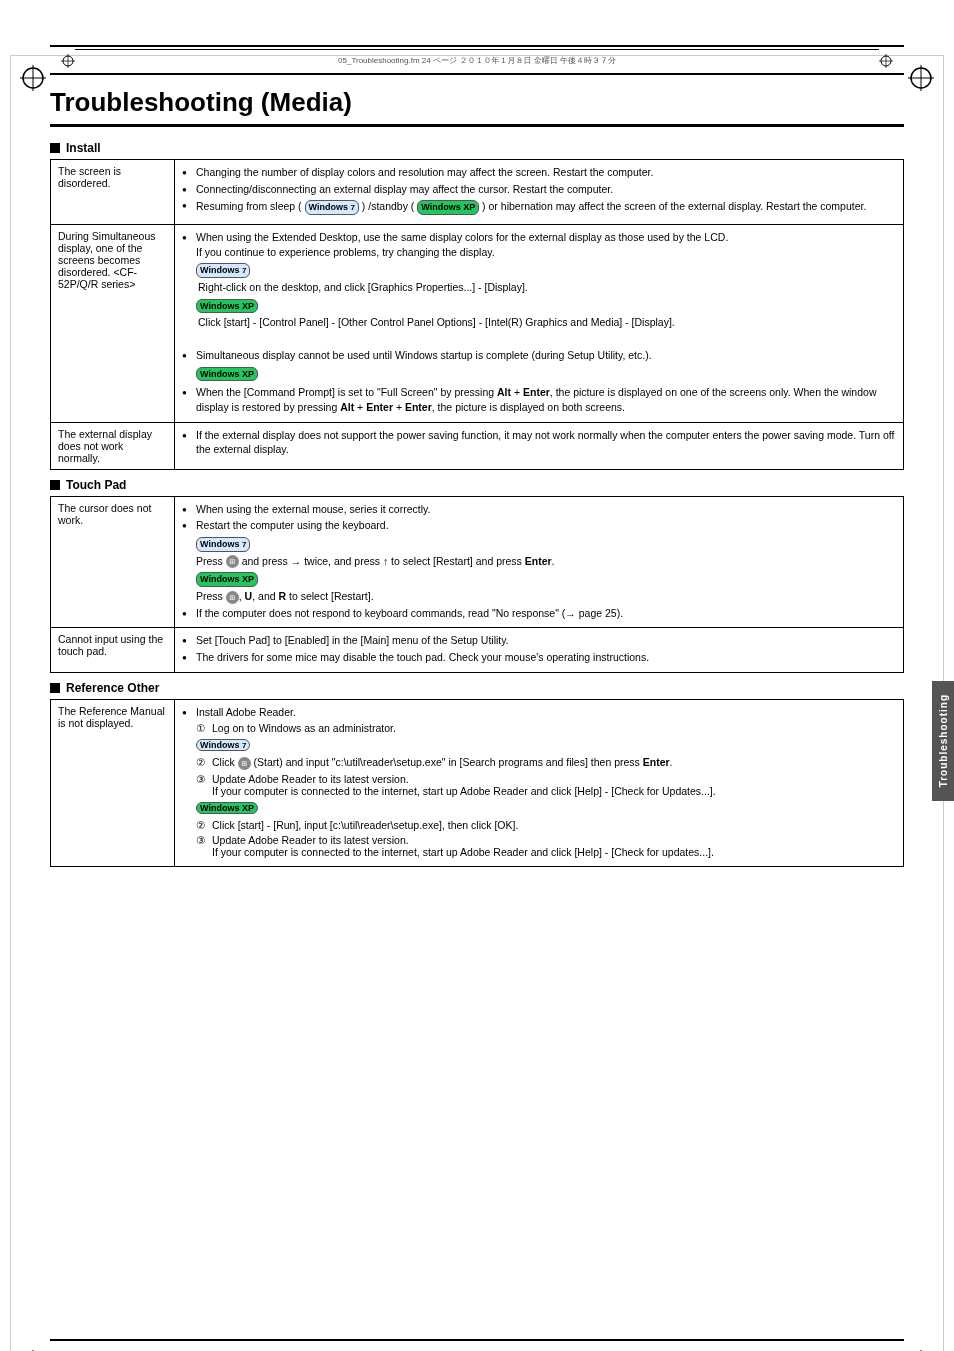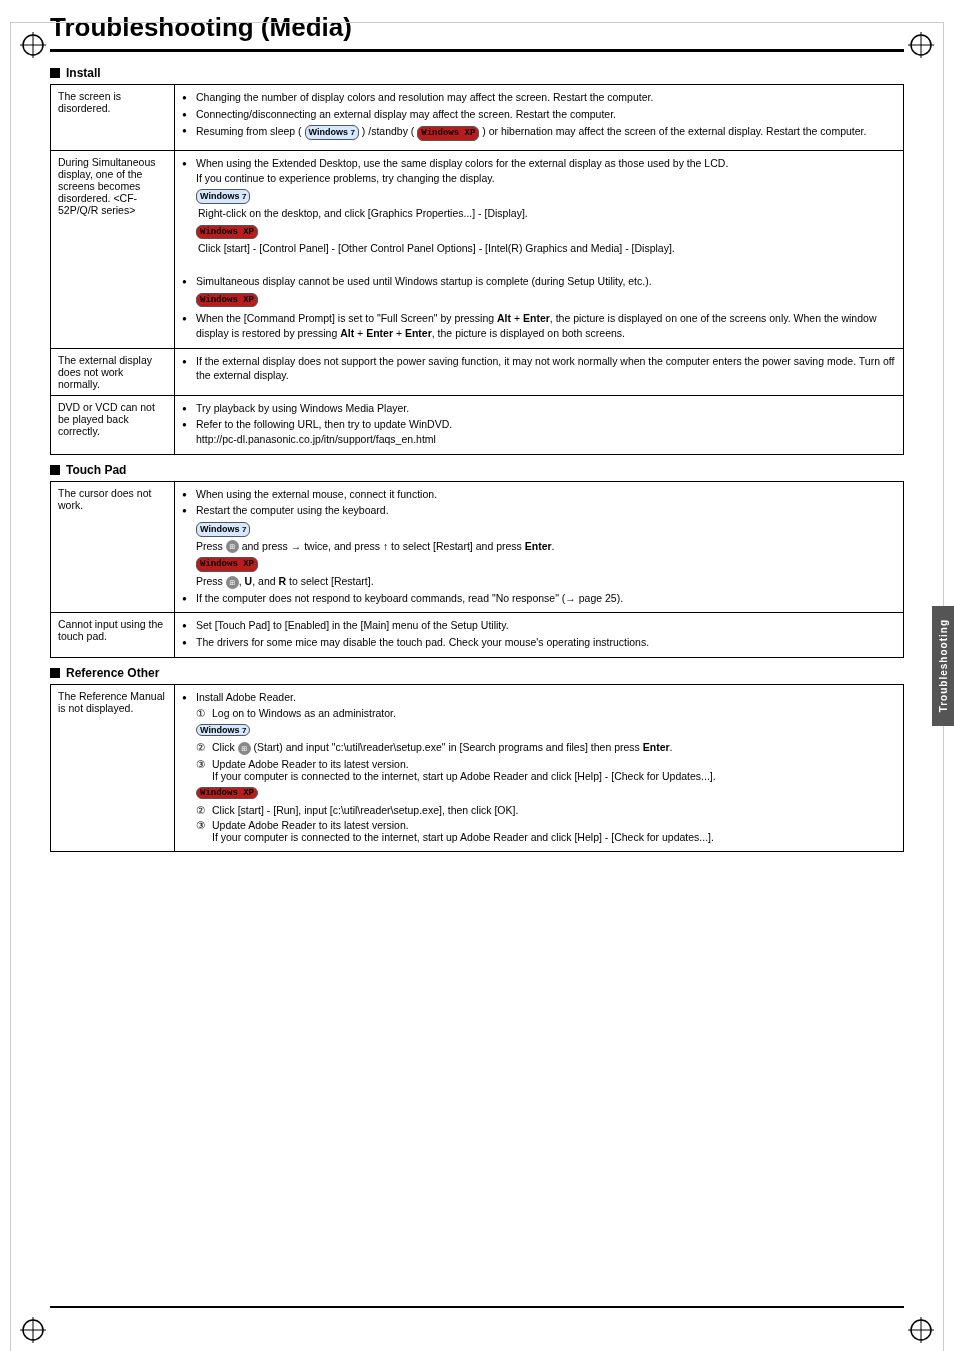--- a/index.html
+++ b/index.html
@@ -111,23 +111,22 @@
       background: #f0f0f0;
       text-align: right;
     }
 
     .win7-badge {
       background: #d4e8ff;
       border-color: #555;
     }
 
     .winxp-badge {
-      background: #b91c1c;
+      background: #22c55e;
       border-color: #555;
-      font-family: Liberation Mono, monospace;
     }
 
     
     .key-highlight {
       font-weight: bold;
     }
 
     .page-frame {
       position: absolute;
       top: 10px;
@@ -167,20 +166,39 @@
       </svg>
   </div>
   <div class="corner-mark corner-br">
     <svg viewBox="0 0 30 30">
         <circle cx="15" cy="15" r="10" fill="none" stroke="#000" stroke-width="1.5"></circle>
         <line x1="15" y1="2" x2="15" y2="28" stroke="#000" stroke-width="1"></line>
         <line x1="2" y1="15" x2="28" y2="15" stroke="#000" stroke-width="1"></line>
       </svg>
   </div>
 
+  <div style="margin: 45px 50px 0 50px;">
+    <div style="border-top: 2px solid #000; margin-bottom: 2px;"></div>
+    <div style="border-top: 1px solid #000; margin: 0 25px; position: relative; height: 22px; display: flex; align-items: center; justify-content: center;">
+
+      <svg style="position:absolute; left: -15px;" width="16" height="16" viewBox="0 0 16 16">
+          <circle cx="8" cy="8" r="5" fill="none" stroke="#000" stroke-width="1"></circle>
+          <line x1="8" y1="1" x2="8" y2="15" stroke="#000" stroke-width="0.7"></line>
+          <line x1="1" y1="8" x2="15" y2="8" stroke="#000" stroke-width="0.7"></line>
+        </svg>
+      <span style="font-size:8px; color:#555;">05_Troubleshooting.fm  24 ページ  ２０１０年１月８日  金曜日  午後４時３７分</span>
+
+      <svg style="position:absolute; right: -15px;" width="16" height="16" viewBox="0 0 16 16">
+          <circle cx="8" cy="8" r="5" fill="none" stroke="#000" stroke-width="1"></circle>
+          <line x1="8" y1="1" x2="8" y2="15" stroke="#000" stroke-width="0.7"></line>
+          <line x1="1" y1="8" x2="15" y2="8" stroke="#000" stroke-width="0.7"></line>
+        </svg>
+    </div>
+    <div style="border-top: 2px solid #000; margin-top: 2px;"></div>
+  </div>
 
   <div style="margin: 12px 50px 0 50px;">
     <h1 style="font-size: 26px; font-weight: bold; margin-bottom: 6px;">Troubleshooting (Media)</h1>
     <div style="border-bottom: 3px solid #000;"></div>
   </div>
 
   <div style="margin: 14px 50px 0 50px; position: relative;">
 
     <div style="position:absolute; right:-50px; top:540px; width:22px; height:120px; background:#555; display:flex; align-items:center; justify-content:center;">
       <span style="color:#fff; font-size:10px; font-weight:bold; writing-mode:vertical-rl; transform:rotate(180deg); letter-spacing:1px;">Troubleshooting</span>
@@ -192,21 +210,21 @@
     </div>
 
     <table class="trouble-table">
 
       <tbody>
           <tr>
         <td class="issue-col">The screen is disordered.</td>
         <td class="solution-col">
           <ul class="bullet-list">
             <li>Changing the number of display colors and resolution may affect the screen. Restart the computer.</li>
-            <li>Connecting/disconnecting an external display may affect the screen. Restart the computer.</li>
+            <li>Connecting/disconnecting an external display may affect the cursor. Restart the computer.</li>
             <li>Resuming from sleep ( <span class="win-badge win7-badge">Windows <span style="font-size:8px;">7</span></span> ) /standby ( <span class="win-badge winxp-badge">Windows XP</span> ) or hibernation may affect the screen of the external display. Restart the computer.</li>
           </ul>
         </td>
       </tr>
 
       <tr>
         <td class="issue-col">During Simultaneous display, one of the screens becomes disordered. &lt;CF-52P/Q/R series&gt;</td>
         <td class="solution-col">
           <ul class="bullet-list">
             <li>When using the Extended Desktop, use the same display colors for the external display as those used by the LCD.<br>
@@ -226,45 +244,36 @@
 
       <tr>
         <td class="issue-col">The external display does not work normally.</td>
         <td class="solution-col">
           <ul class="bullet-list">
             <li>If the external display does not support the power saving function, it may not work normally when the computer enters the power saving mode. Turn off the external display.</li>
           </ul>
         </td>
       </tr>
 
-      <tr>
-        <td class="issue-col">DVD or VCD can not be played back correctly.</td>
-        <td class="solution-col">
-          <ul class="bullet-list">
-            <li>Try playback by using Windows Media Player.</li>
-            <li>Refer to the following URL, then try to update WinDVD.<br>http://pc-dl.panasonic.co.jp/itn/support/faqs_en.html</li>
-          </ul>
-        </td>
-      </tr>
     </tbody>
       </table>
 
     <div class="section-header" style="margin-top:8px;">
       <span class="section-header-square"></span>
       <span class="section-header-text">Touch Pad</span>
     </div>
 
     <table class="trouble-table">
 
       <tbody>
           <tr>
         <td class="issue-col">The cursor does not work.</td>
         <td class="solution-col">
           <ul class="bullet-list">
-            <li>When using the external mouse, connect it function.</li>
+            <li>When using the external mouse, series it correctly.</li>
             <li>Restart the computer using the keyboard.<br>
               <div style="margin-top:2px;"><span class="win-badge win7-badge">Windows <span style="font-size:8px;">7</span></span></div>
               <div style="margin-bottom:2px;">Press <span style="display:inline-block;width:13px;height:13px;border-radius:50%;background:#888;color:#fff;text-align:center;line-height:13px;font-size:7px;vertical-align:middle;">⊞</span> and press <span class="key-highlight">→</span> twice, and press <span class="key-highlight">↑</span> to select [Restart] and press <span class="key-highlight">Enter</span>.</div>
               <div style="margin-top:2px;"><span class="win-badge winxp-badge">Windows XP</span></div>
               <div style="margin-bottom:2px;">Press <span style="display:inline-block;width:13px;height:13px;border-radius:50%;background:#888;color:#fff;text-align:center;line-height:13px;font-size:7px;vertical-align:middle;">⊞</span>, <span class="key-highlight">U</span>, and <span class="key-highlight">R</span> to select [Restart].</div>
             </li>
             <li>If the computer does not respond to keyboard commands, read "No response" (→ page 25).</li>
           </ul>
         </td>
       </tr>

